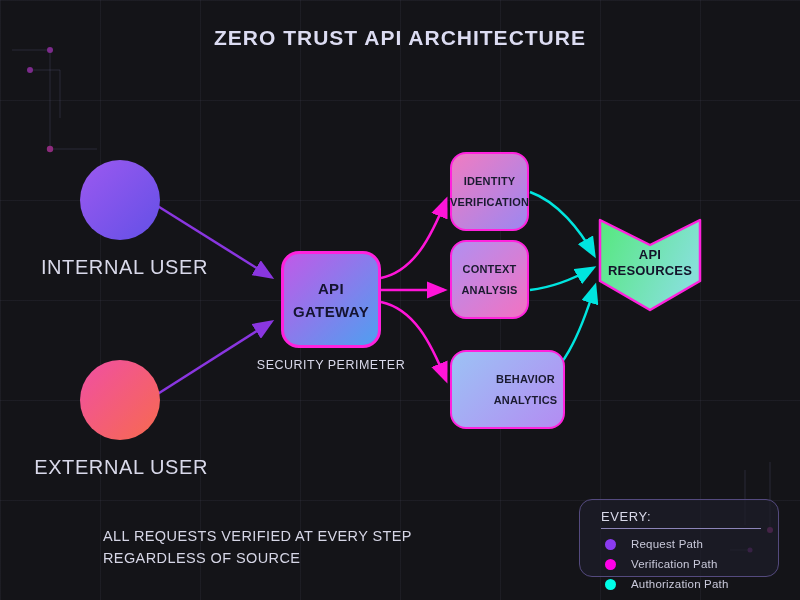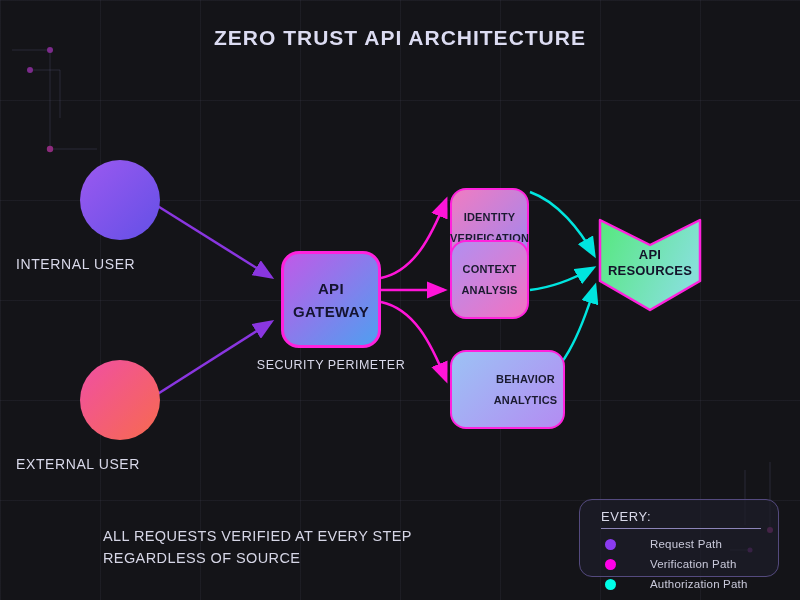--- a/index.html
+++ b/index.html
@@ -13,52 +13,52 @@
     font-family:"Liberation Sans", sans-serif;
   }
   .abs{position:absolute;}
   #title{
     left:0;top:26px;width:800px;text-align:center;
     font-size:21px;font-weight:bold;letter-spacing:1px;color:#dcdcf2;
   }
   .user-circle{width:80px;height:80px;border-radius:50%;}
   #internal-circle{left:80px;top:160px;background:linear-gradient(135deg,#9c59f0 0%,#6350e6 100%);}
   #external-circle{left:80px;top:360px;background:linear-gradient(135deg,#f04fa4 0%,#f76a4e 100%);}
-  .user-label{left:16px;width:200px;text-align:left;font-size:14px;letter-spacing:.6px;color:#d9d9ea;}
+  .user-label{left:8px;width:200px;text-align:right;font-size:20px;letter-spacing:.6px;color:#d9d9ea;}
   #internal-label{top:256px;}
   #external-label{top:456px;}
   #gateway{
     left:281px;top:251px;width:94px;height:91px;border:3px solid #ff22dd;border-radius:18px;
     background:linear-gradient(135deg,#c05ae8 0%,#4f9ff0 100%);
     display:flex;flex-direction:column;align-items:center;justify-content:center;
     font-size:15px;font-weight:bold;color:#141430;line-height:23px;letter-spacing:.4px;
   }
   #security-perimeter{left:231px;top:358px;width:200px;text-align:center;font-size:12.5px;letter-spacing:.5px;color:#d9d9ea;}
   .proc-box{
     left:450px;width:75px;height:75px;border:2.5px solid #ff22dd;border-radius:16px;
     display:flex;flex-direction:column;align-items:center;justify-content:center;
     font-size:11px;font-weight:bold;color:#1a1a30;line-height:21px;letter-spacing:.2px;white-space:nowrap;
   }
-  #identity-box{top:152px;background:linear-gradient(135deg,#f07cc2 0%,#9d87f0 100%);margin-top:36px;}
+  #identity-box{top:152px;background:linear-gradient(135deg,#f07cc2 0%,#9d87f0 100%);}
   #context-box{top:240px;background:linear-gradient(135deg,#b18ff0 0%,#f272c2 100%);}
   #behavior-box{top:350px;background:linear-gradient(135deg,#9cc2f5 0%,#b38cf2 100%);padding-left:36px;}
   #resources-label{
     left:600px;top:247px;width:100px;text-align:center;
     font-size:13px;font-weight:bold;color:#13132a;line-height:16px;letter-spacing:.2px;
   }
   #note{left:103px;top:525px;font-size:14.5px;line-height:22px;letter-spacing:.4px;color:#d6d6e6;}
   #legend{
     left:579px;top:499px;width:198px;height:76px;border:1.5px solid #544a7e;border-radius:13px;
     background:rgba(29,29,41,0.72);overflow:visible;
   }
   #legend-title{margin:9px 0 0 21px;font-size:13px;letter-spacing:.6px;color:#d9d9ea;}
   #legend-underline{margin:4px 0 0 21px;width:160px;height:1px;background:#8c84b8;}
   .legend-row{display:flex;align-items:center;margin-left:25px;height:20px;}
   .legend-dot{width:11px;height:11px;border-radius:50%;margin-right:15px;flex:0 0 auto;}
-  .legend-label{font-size:11.5px;color:#c9c9da;letter-spacing:.2px;white-space:nowrap;margin-left:19px;}
+  .legend-label{font-size:11.5px;color:#c9c9da;letter-spacing:.2px;white-space:nowrap;}
   #legend-rows{margin-top:5px;}
   svg{display:block;}
 </style>
 </head>
 <body>
 
 <div id="canvas">
 
   <svg class="abs" width="800" height="600" viewBox="0 0 800 600" style="left:0;top:0;">
     <defs>

